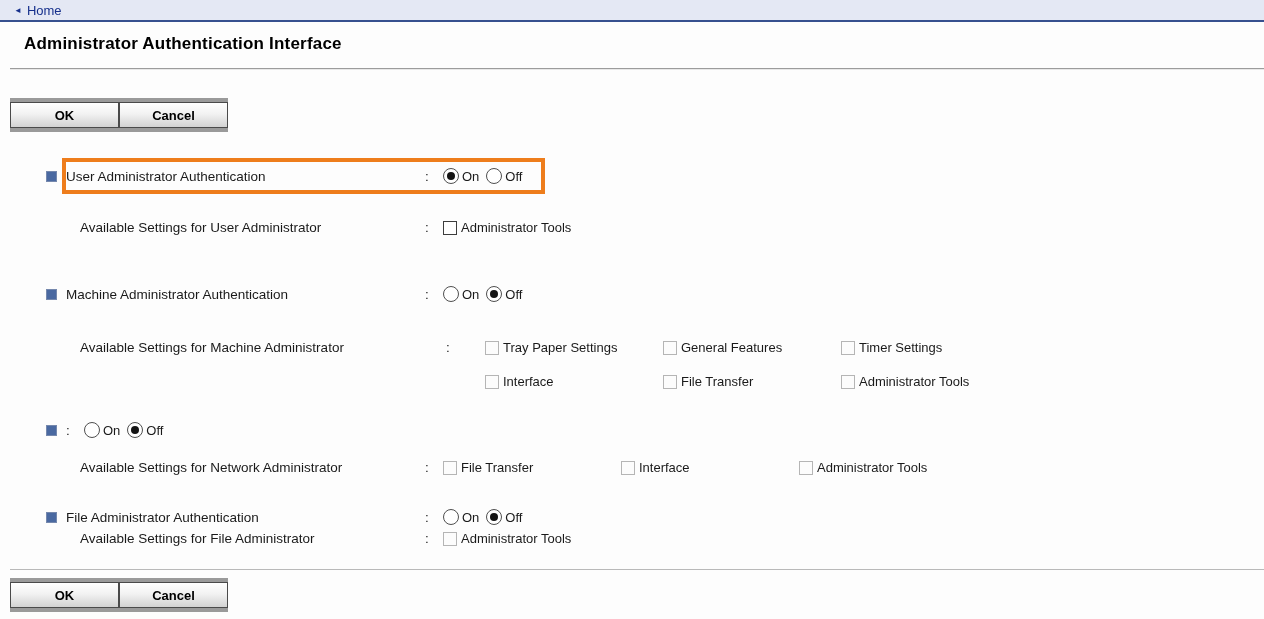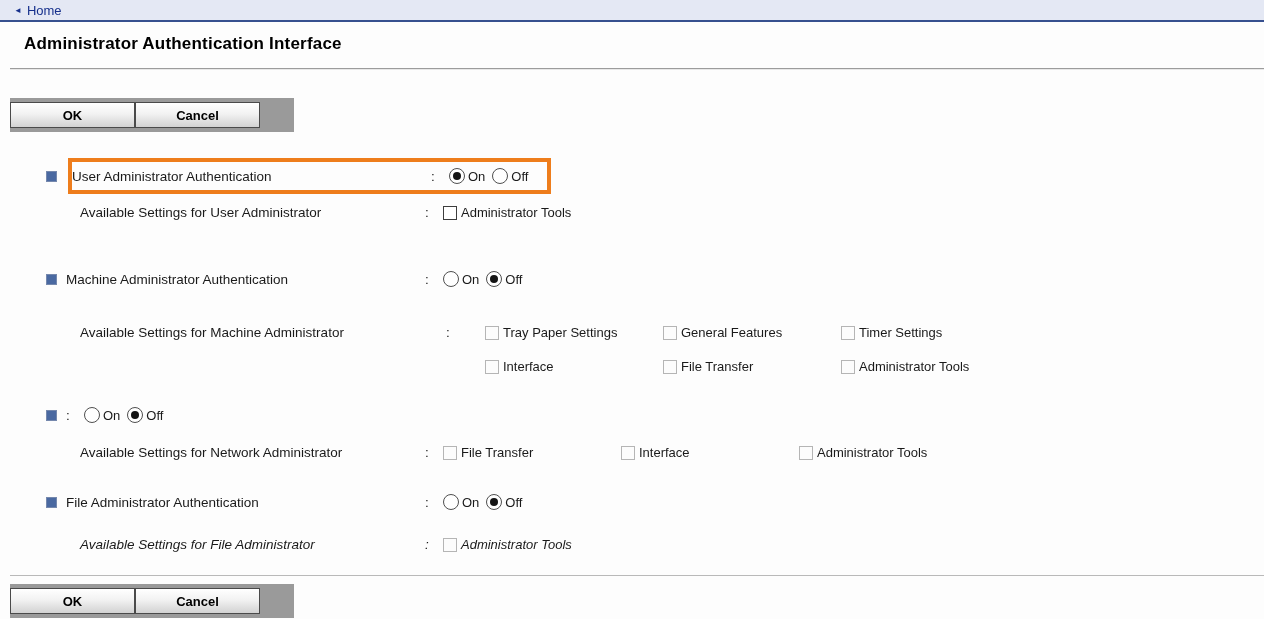--- a/index.html
+++ b/index.html
@@ -40,21 +40,21 @@
   }
   .bottom-divider {
     margin: 21px 0 0 10px;
     height: 0;
     border-top: 1px solid #b9b9b9;
   }
 
   
   .btn-area {
     margin-left: 10px;
-    width: 284px;
+    width: 218px;
     background: #9a9a9a;
     padding: 4px 0;
     display: flex;
   }
   .btn-area.top { margin-top: 28px; }
   .btn-area.bottom { margin-top: 8px; }
   .btn {
     width: 125px; height: 26px;
     border: 1px solid #4a4a4a;
     background: linear-gradient(180deg, #ffffff 0%, #f2f2f2 45%, #d2d2d2 100%);
@@ -63,21 +63,21 @@
     cursor: pointer;
   }
 
   
   .section-row {
     display: flex; align-items: center;
     padding-left: 46px;
     height: 18px;
     font-size: 13.5px;
   }
-  .section-row.boxed { height: auto; gap: 6px; }
+  .section-row.boxed { height: auto; }
   .bullet {
     width: 11px; height: 11px;
     background: #4a69a1;
     border: 1px solid #7588ad;
     margin-right: 9px;
     flex: none;
   }
   .section-row.boxed .bullet { margin-right: 5px; }
   .sec-label { width: 359px; flex: none; }
   .colon { width: 18px; flex: none; }
@@ -129,27 +129,27 @@
     cursor: pointer;
   }
   .checkbox.disabled {
     border-color: #b5b5b5;
     background: #fcfcfc;
     cursor: default;
   }
   .opt-label { font-size: 13px; white-space: nowrap; }
 
   .m26 { margin-top: 26px; }
-  .m11 { margin-top: 10px; }
+  .m11 { margin-top: 25px; }
   .m32 { margin-top: 48px; }
   .m18 { margin-top: 36px; gap: 21px; }
   .m30 { margin-top: 30px; }
   .m20 { margin-top: 20px; }
   .m31 { margin-top: 31px; }
-  .m19 { margin-top: 25px; font-style: italic; }
+  .m19 { margin-top: 4px; }
 </style>
 </head>
 <body>
 
 <div>
 
   <div class="nav-bar">
     <a class="nav-home">
       <span class="back-icon">◄</span>
       <span>Home</span>

